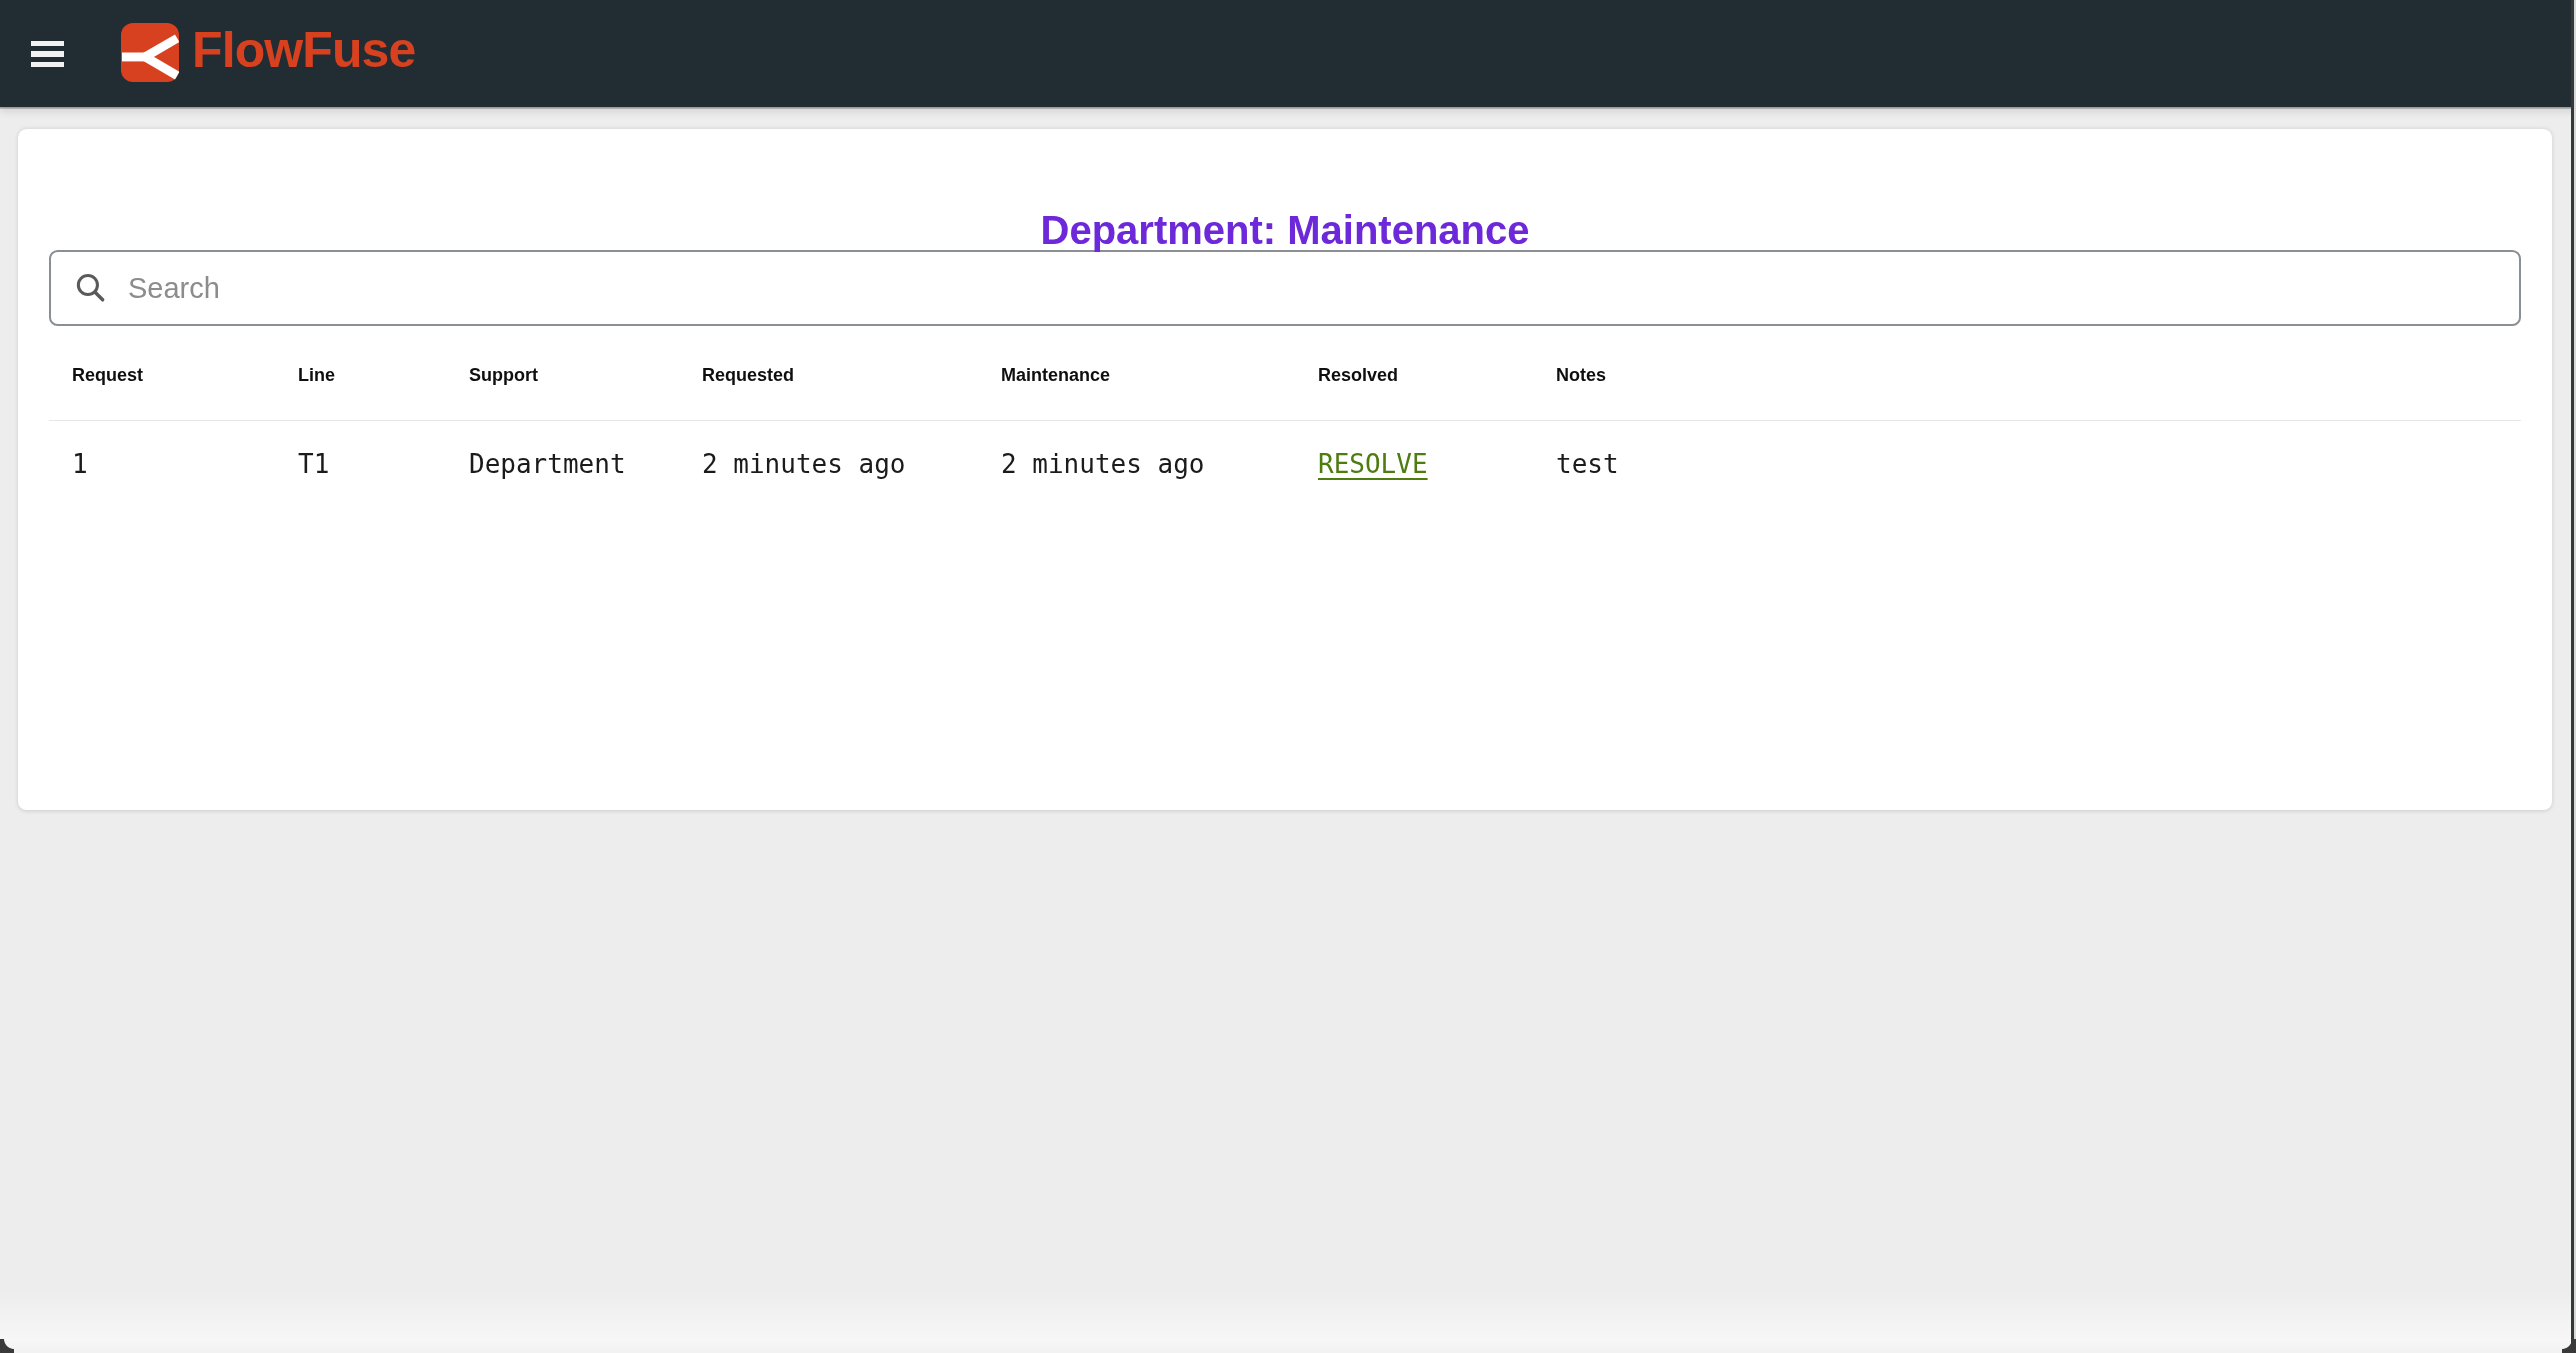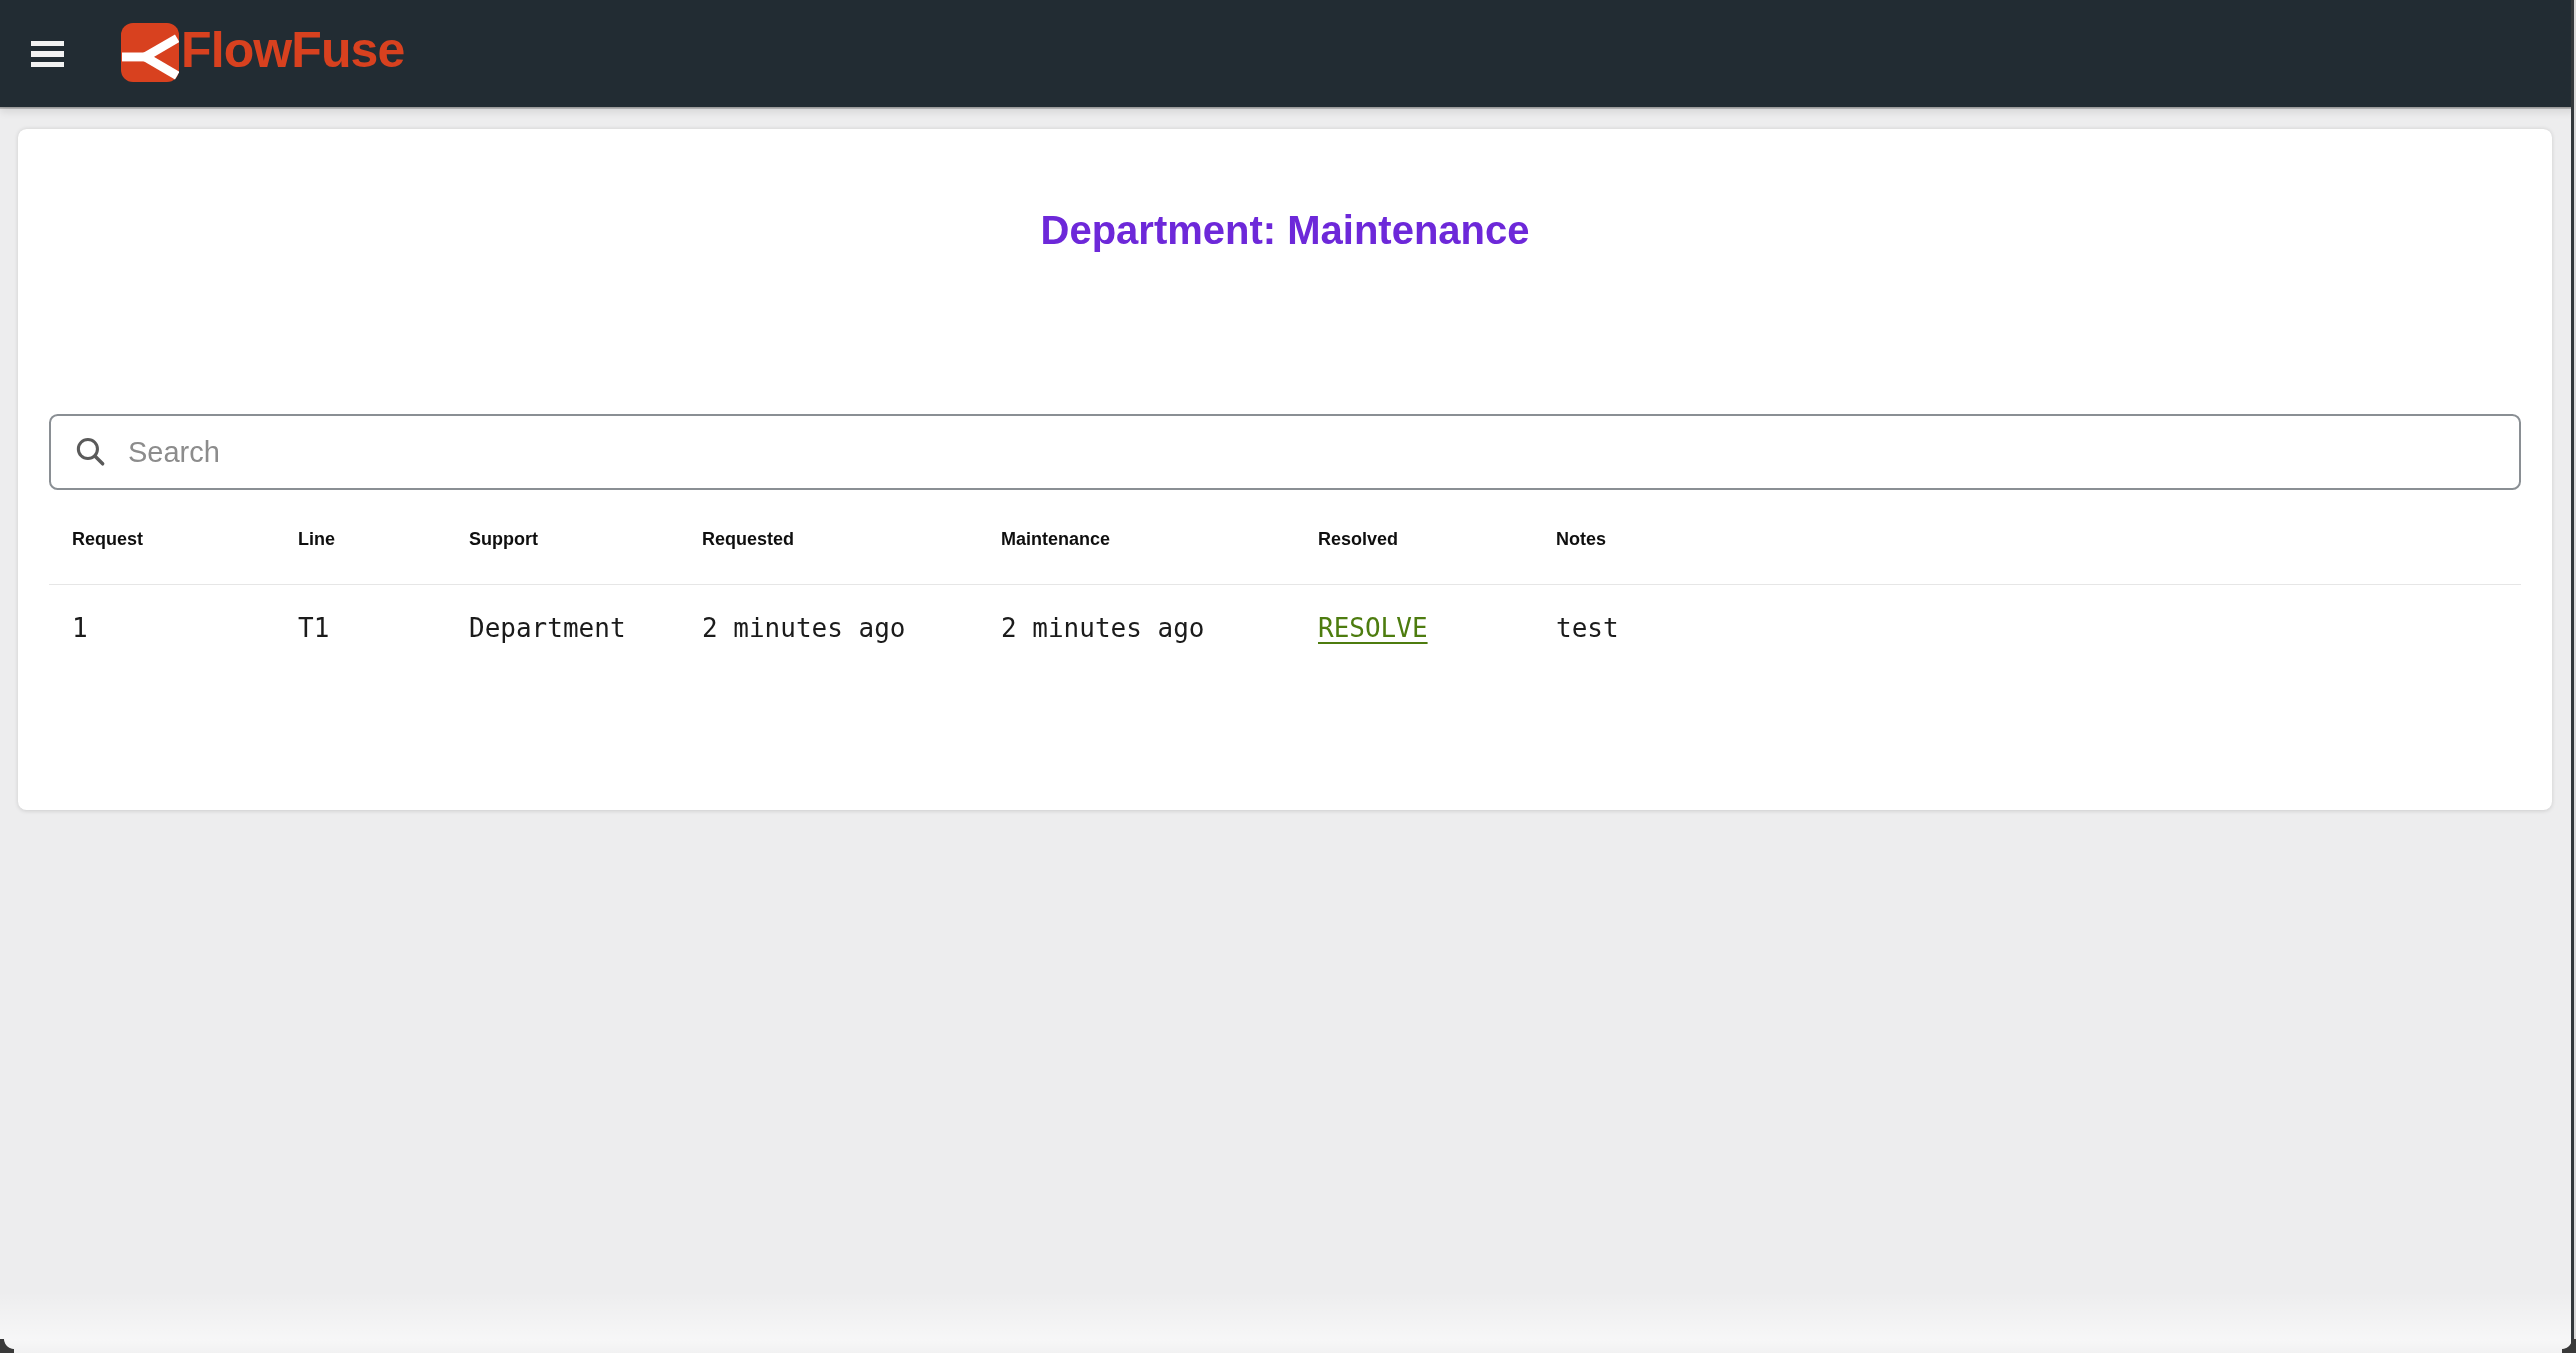--- a/index.html
+++ b/index.html
@@ -27,21 +27,21 @@
     z-index:5;
   }
   .hamburger{
     position:absolute;left:26px;top:34px;width:43px;height:40px;
     background:transparent;border:none;cursor:pointer;
     display:flex;flex-direction:column;justify-content:center;gap:5.2px;padding:0 5.2px;
   }
   .hamburger .bar{width:33px;height:5.2px;background:#F2F2F2;}
   .logo-group{
     position:absolute;left:121px;top:22.4px;height:60px;
-    display:flex;align-items:center;gap:2px;
+    display:flex;align-items:center;gap:13px;
   }
   .logo-square{
     width:58px;height:59px;border-radius:12px;background:var(--brand-orange);
     display:flex;align-items:center;justify-content:center;flex:0 0 auto;
   }
   .brand-text{
     font-size:50px;font-weight:bold;color:var(--brand-orange);
     letter-spacing:-0.9px;line-height:1;transform:translateY(-1.7px);
   }
 
@@ -52,21 +52,21 @@
     box-shadow:0 0.9px 4.3px rgba(0,0,0,.14);
     box-sizing:border-box;padding:0 31px;
   }
   .page-title{
     margin:81px 0 0 0;text-align:center;
     font-size:40px;font-weight:bold;color:#6d28d9;line-height:1;
   }
 
   
   .searchbar{
-    margin-top:164px;height:76px;box-sizing:border-box;
+    height:76px;box-sizing:border-box;
     border:2.6px solid var(--search-border);border-radius:8.6px;
     display:flex;align-items:center;padding-left:23px;background:#fff;
   }
   .search-icon{flex:0 0 auto;display:flex;align-items:center;}
   .searchbar input{
     flex:1;height:100%;border:none;outline:none;background:transparent;
     margin-left:19px;font-size:29px;color:#222;
     font-family:"Liberation Sans",sans-serif;
   }
   .searchbar input::placeholder{color:var(--muted-gray);opacity:1;}

